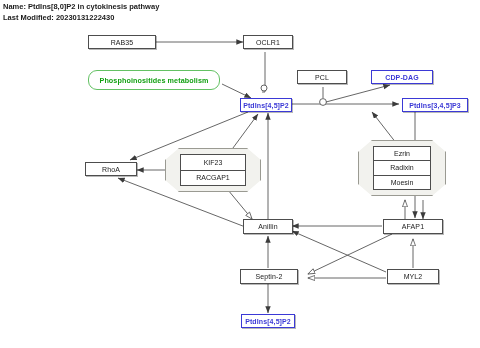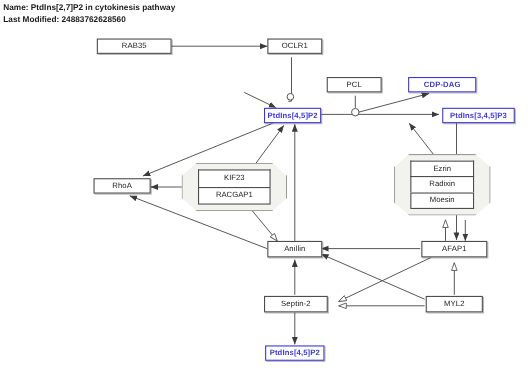--- a/index.html
+++ b/index.html
@@ -110,22 +110,22 @@
     white-space: nowrap;
   }
   .complex-inner .sub:last-child {
     border-bottom: 1px solid #4d4d4d;
   }
 </style>
 </head>
 <body>
 
 <div id="header">
-  <div class="hline">Name: PtdIns[2,7]P2 in cytokinesis pathway</div>
-  <div class="hline">Last Modified: 24883762628560</div>
+  <div class="hline">Name: PtdIns[8,0]P2 in cytokinesis pathway</div>
+  <div class="hline">Last Modified: 20230131222430</div>
 </div>
 
 <div id="canvas">
 
   <svg id="edges" viewBox="0 0 480 348">
     <defs>
       <marker id="arrowSolid" markerWidth="9" markerHeight="9" refX="7.4" refY="3" orient="auto">
         <path d="M0,0 L7.6,3 L0,6 z" fill="#3b3b3b"></path>
       </marker>
       <marker id="arrowOpen" markerWidth="10" markerHeight="10" refX="8.2" refY="3.4" orient="auto">
@@ -189,20 +189,21 @@
 
       <path d="M413,268 L413,239" marker-end="url(#arrowOpen)"></path>
 
     </g>
   </svg>
 
   <div class="node gene" style="left:88px; top:35px; width:68px; height:14px;">RAB35</div>
 
   <div class="node gene" style="left:243px; top:35px; width:50px; height:14px;">OCLR1</div>
 
+  <div class="node pathway" style="left:88px; top:70px; width:132px; height:20px;">Phosphoinositides metabolism</div>
 
   <div class="node gene" style="left:297px; top:70px; width:50px; height:14px;">PCL</div>
 
   <div class="node metab" style="left:371px; top:70px; width:62px; height:14px;">CDP-DAG</div>
 
   <div class="node metab" style="left:240px; top:98px; width:52px; height:14px;">PtdIns[4,5]P2</div>
 
   <div class="node metab" style="left:402px; top:98px; width:66px; height:14px;">PtdIns[3,4,5]P3</div>
 
   <div class="node gene" style="left:85px; top:162px; width:52px; height:14px;">RhoA</div>

